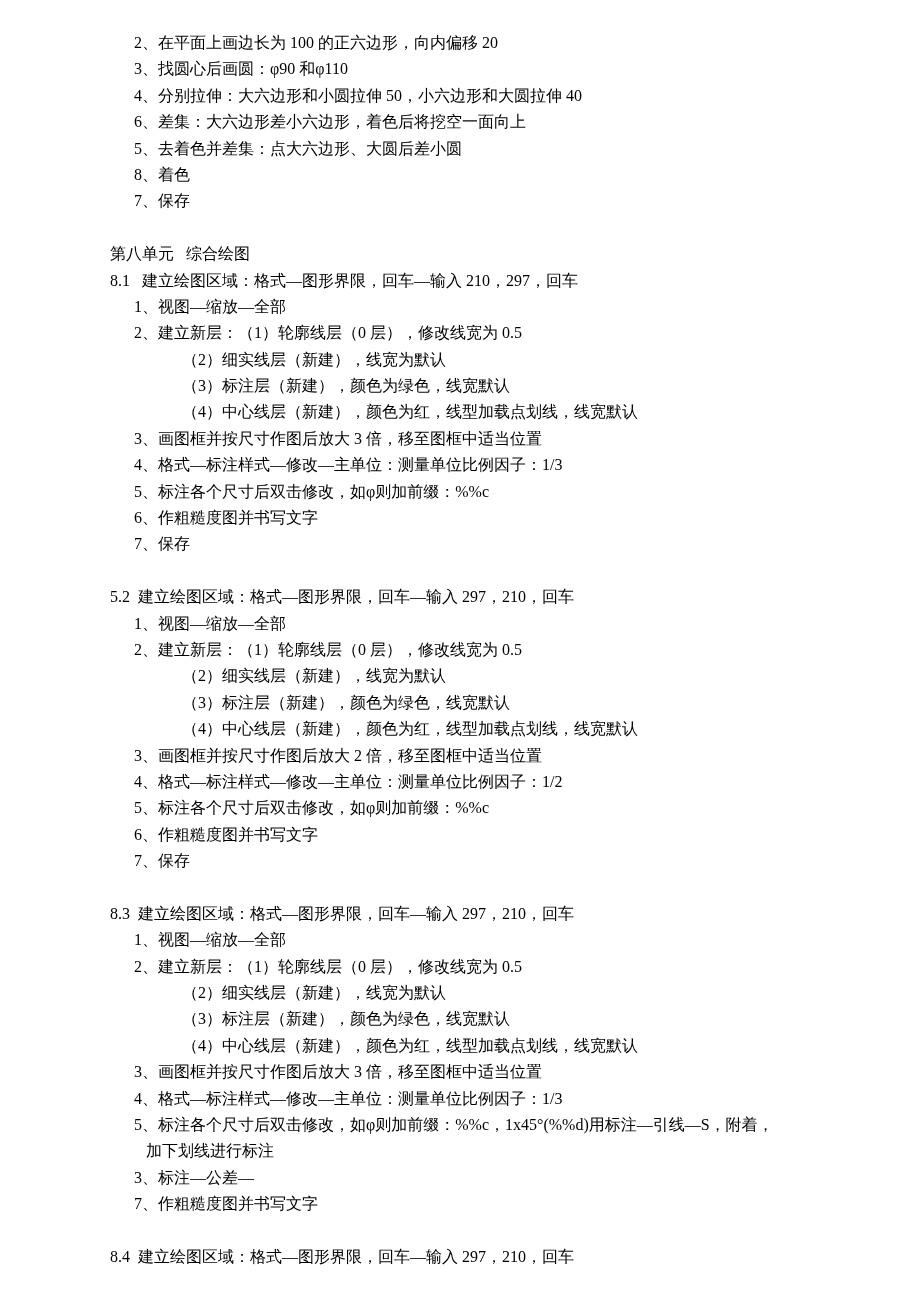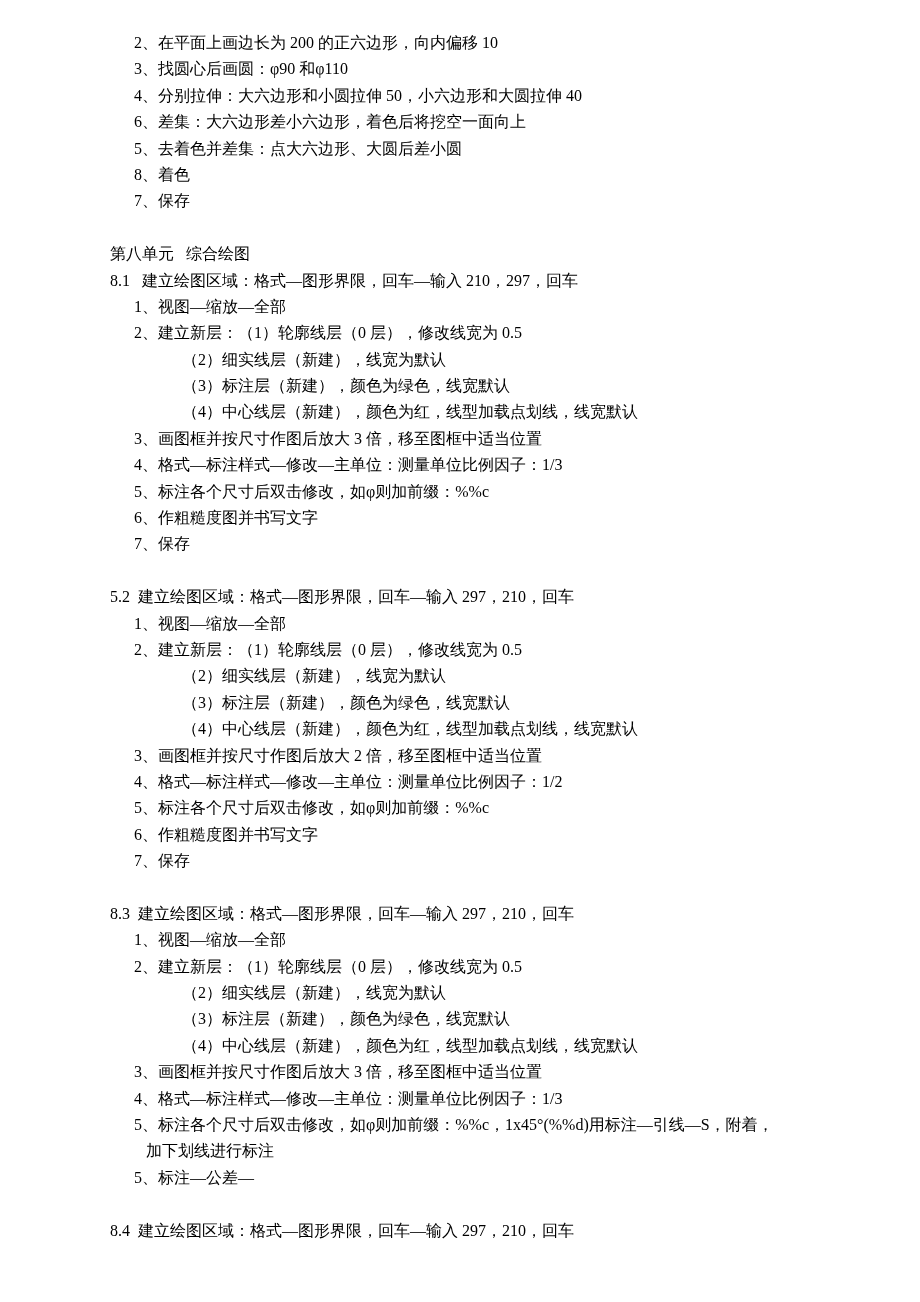--- a/index.html
+++ b/index.html
@@ -20,21 +20,21 @@
   .line {
     white-space: pre;
   }
 </style>
 </head>
 <body>
 
 <div class="page">
 
   <div id="cont7">
-      <div class="line">      2、在平面上画边长为 200 的正六边形，向内偏移 10</div>
+      <div class="line">      2、在平面上画边长为 100 的正六边形，向内偏移 20</div>
       <div class="line">      3、找圆心后画圆：φ90 和φ110</div>
       <div class="line">      4、分别拉伸：大六边形和小圆拉伸 50，小六边形和大圆拉伸 40</div>
       <div class="line">      6、差集：大六边形差小六边形，着色后将挖空一面向上</div>
       <div class="line">      5、去着色并差集：点大六边形、大圆后差小圆</div>
       <div class="line">      8、着色</div>
       <div class="line">      7、保存</div>
     </div>
 
   <div class="line">&nbsp;</div>
 
@@ -76,20 +76,21 @@
   <div id="s83">
       <div class="line">      1、视图—缩放—全部</div>
       <div class="line">      2、建立新层：（1）轮廓线层（0 层），修改线宽为 0.5</div>
       <div class="line">                  （2）细实线层（新建），线宽为默认</div>
       <div class="line">                  （3）标注层（新建），颜色为绿色，线宽默认</div>
       <div class="line">                  （4）中心线层（新建），颜色为红，线型加载点划线，线宽默认</div>
       <div class="line">      3、画图框并按尺寸作图后放大 3 倍，移至图框中适当位置</div>
       <div class="line">      4、格式—标注样式—修改—主单位：测量单位比例因子：1/3</div>
       <div class="line">      5、标注各个尺寸后双击修改，如φ则加前缀：%%c，1x45°(%%d)用标注—引线—S，附着，</div>
       <div class="line">         加下划线进行标注</div>
-      <div class="line">      5、标注—公差—</div>
+      <div class="line">      3、标注—公差—</div>
+      <div class="line">      7、作粗糙度图并书写文字</div>
     </div>
 
   <div class="line">&nbsp;</div>
 
   <div class="line">8.4  建立绘图区域：格式—图形界限，回车—输入 297，210，回车</div>
 
 </div>
 
 </body></html>

